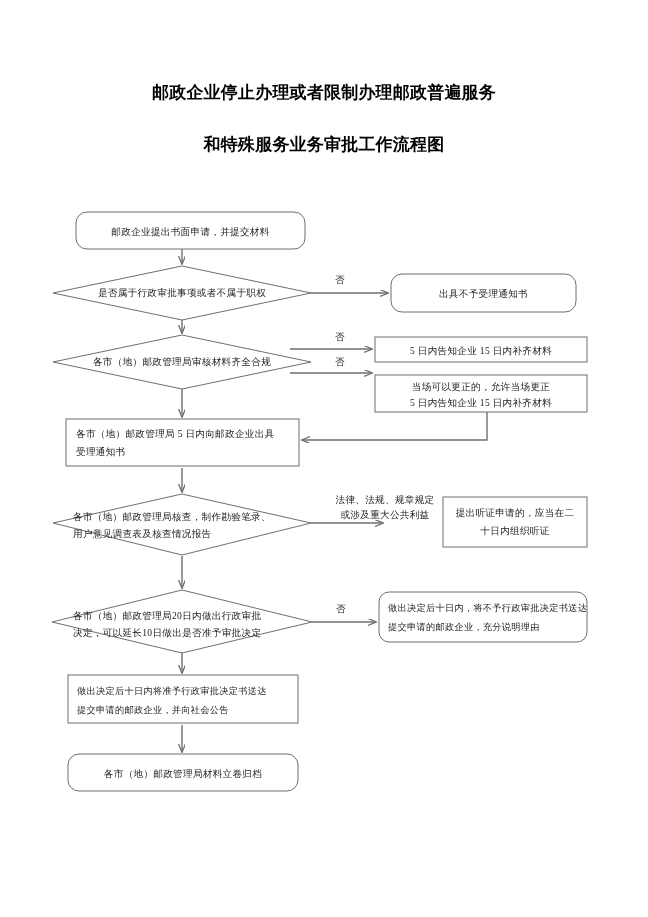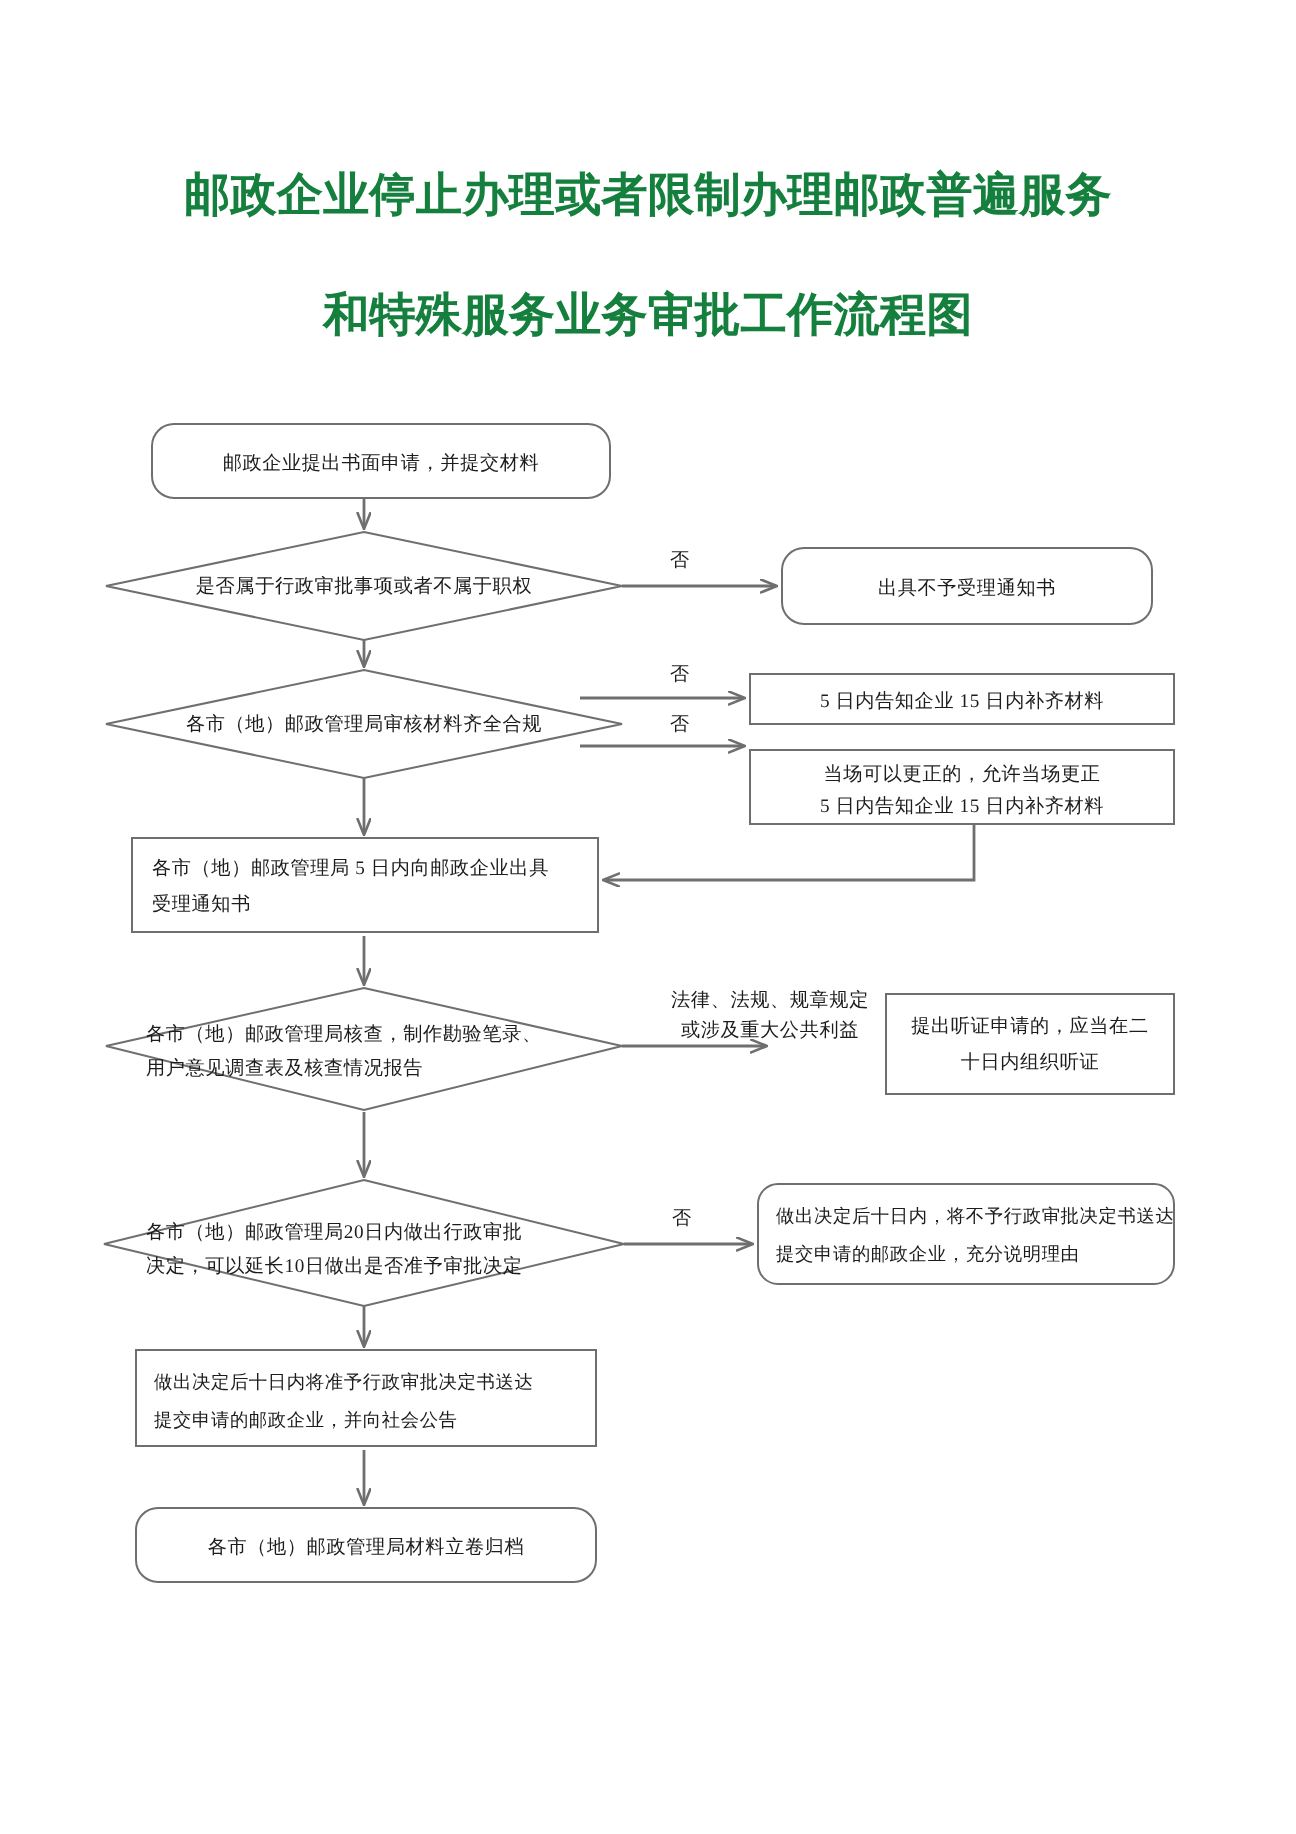--- a/index.html
+++ b/index.html
@@ -22,26 +22,26 @@
     background: #fff;
   }
   .title-block {
     position: absolute;
     left: 0;
     top: 84px;
     width: 648px;
     text-align: center;
   }
   .title-line {
-    font-family: Liberation Serif, serif;
+    font-family: Liberation Mono, monospace;
     font-weight: bold;
-    font-size: 23px;
+    font-size: 17px;
     letter-spacing: 0.2px;
     line-height: 1.2;
-    color: #15803d;
+    color: #000000;
   }
   .title-line.second {
     margin-top: 32px;
   }
   svg.flow {
     position: absolute;
     left: 0;
     top: 0;
     width: 648px;
     height: 917px;

